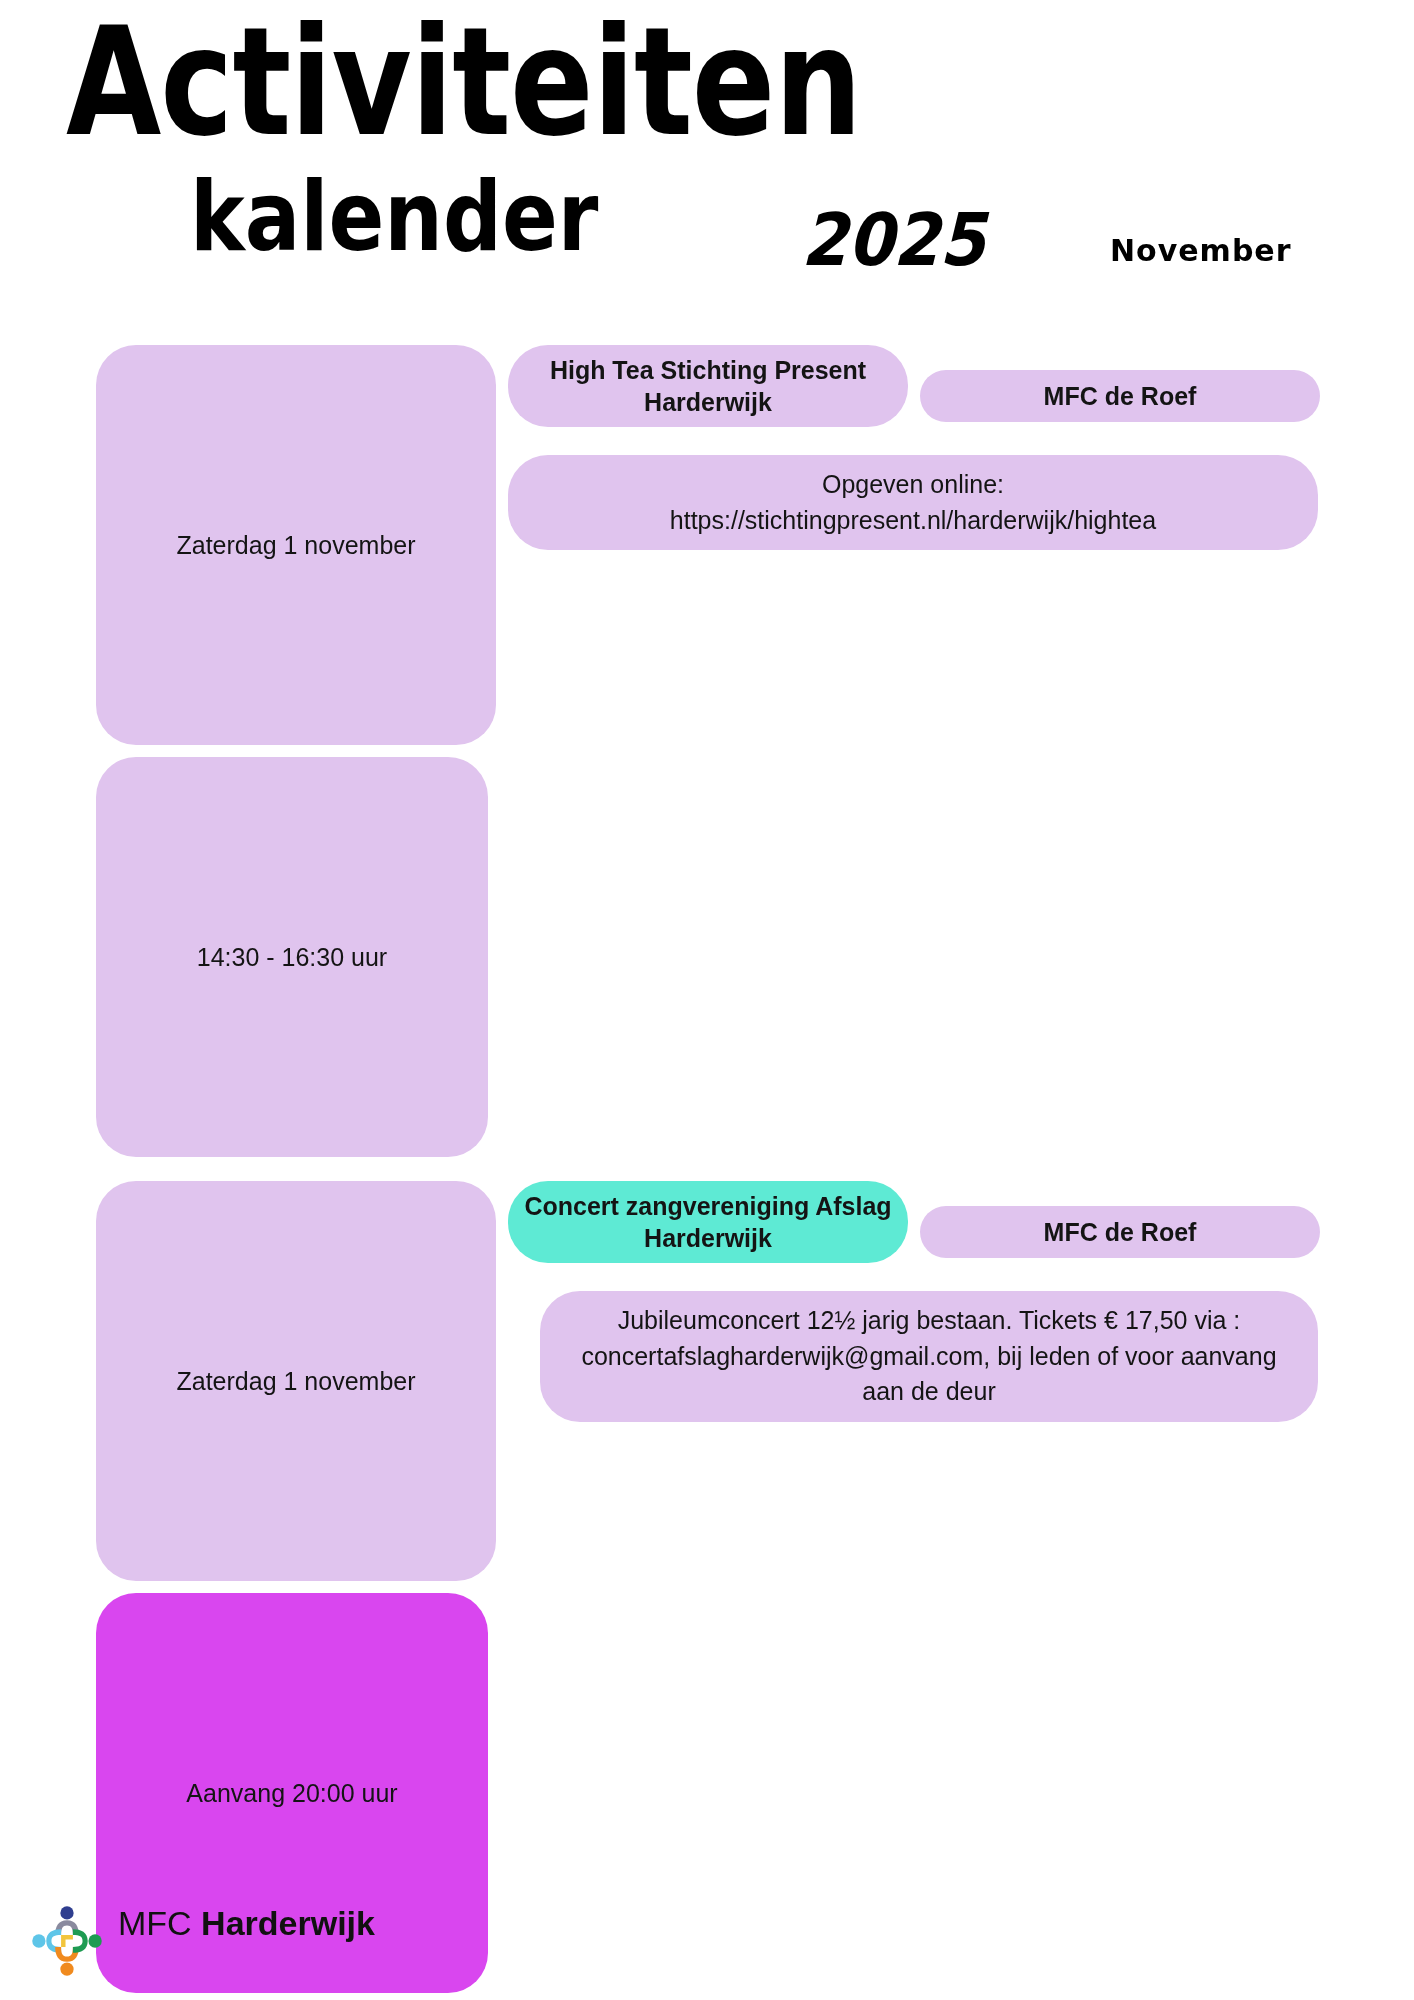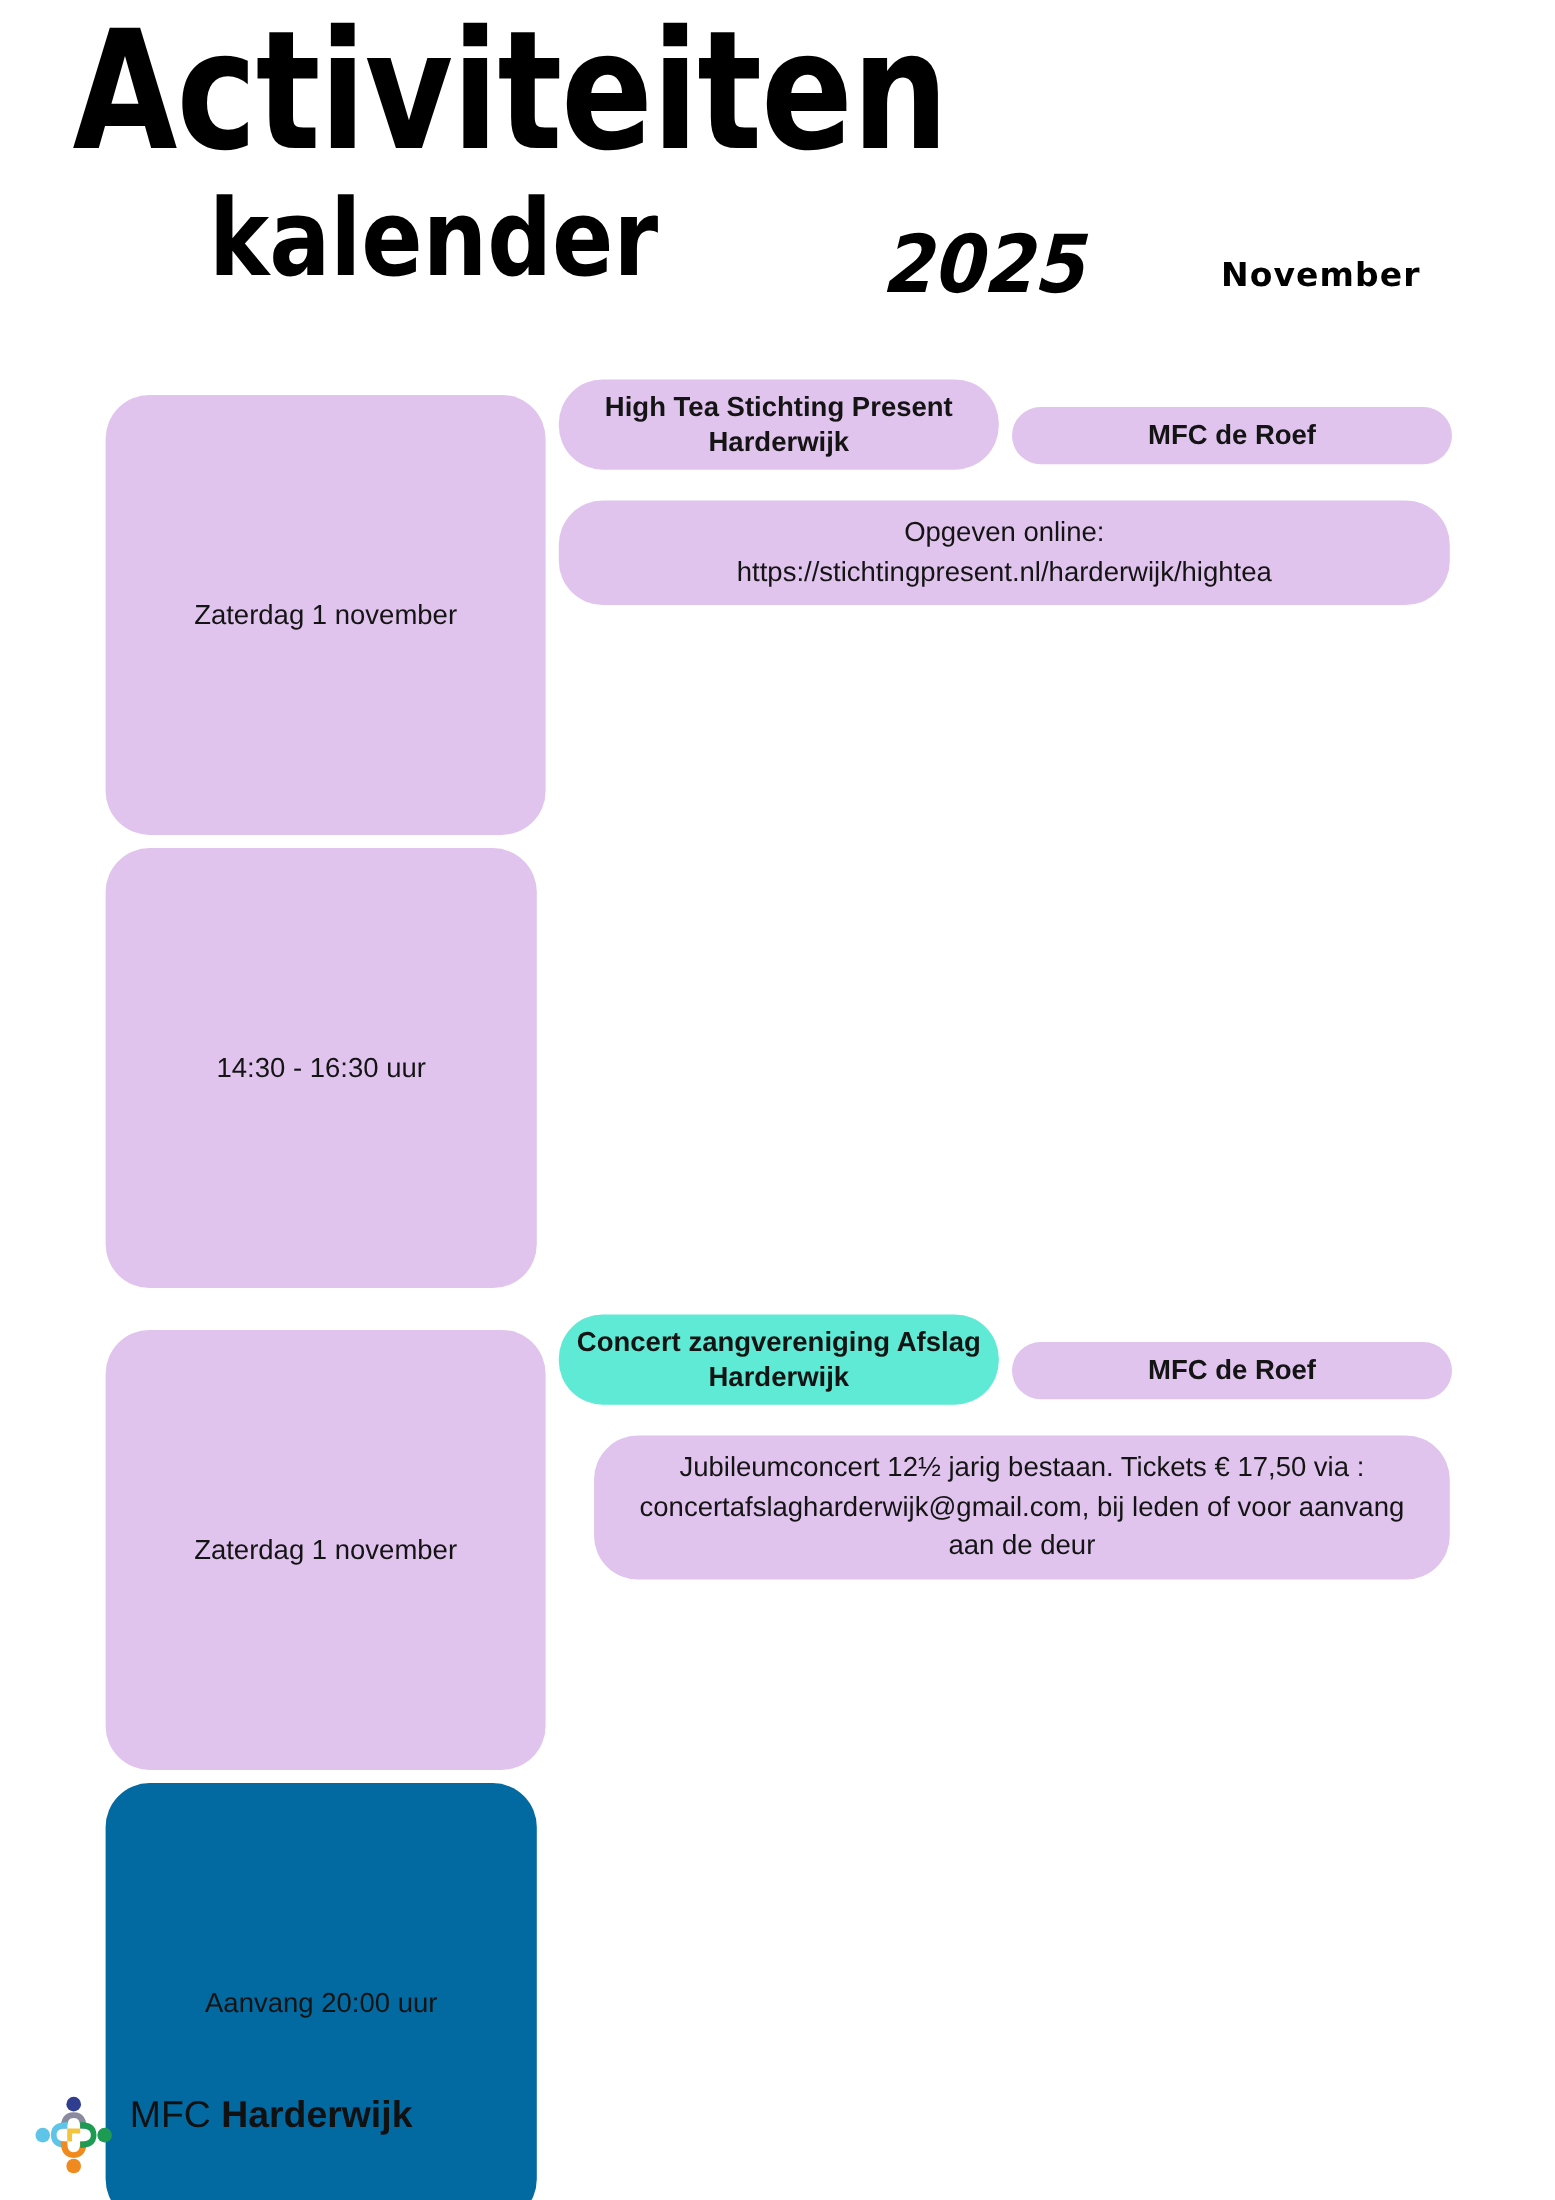--- a/index.html
+++ b/index.html
@@ -138,21 +138,20 @@
     font-weight: 400;
     line-height: 1.42;
     padding: 12px 26px;
   }
 
   .col-left {
     flex: 0 0 400px;
     display: flex;
     flex-direction: column;
     gap: 12px;
-    margin-top: 14px;
   }
   .col-right {
     flex: 1 1 auto;
     display: flex;
     flex-direction: column;
     gap: 28px;
     min-width: 0;
   }
   .row-head {
     display: flex;
@@ -214,21 +213,21 @@
             <div class="pill pill-desc" style="background: rgb(224, 196, 238); white-space: pre-line;">Opgeven online:
 https://stichtingpresent.nl/harderwijk/hightea</div>
           </div>
         </div>
         <div class="event-gap"></div>
       </div>
       <div class="event">
         <div class="row-top">
           <div class="col-left">
             <div class="pill pill-date" style="background: rgb(224, 196, 238);">Zaterdag 1 november</div>
-            <div class="pill pill-time" style="background: #0369a1;">Aanvang 20:00 uur</div>
+            <div class="pill pill-time" style="background: #d946ef;">Aanvang 20:00 uur</div>
           </div>
           <div class="col-right">
             <div class="row-head">
               <div class="pill pill-title" style="background: #5eead4;">Concert zangvereniging Afslag Harderwijk</div>
               <div class="pill pill-venue" style="background: rgb(224, 196, 238);">MFC de Roef</div>
             </div>
             <div class="pill pill-desc" style="background: rgb(224, 196, 238); white-space: pre-line; margin-left: 32px;">Jubileumconcert 12½ jarig bestaan. Tickets € 17,50 via : concertafslagharderwijk@gmail.com, bij leden of voor aanvang aan de deur</div>
           </div>
         </div>
         <div class="event-gap"></div>

